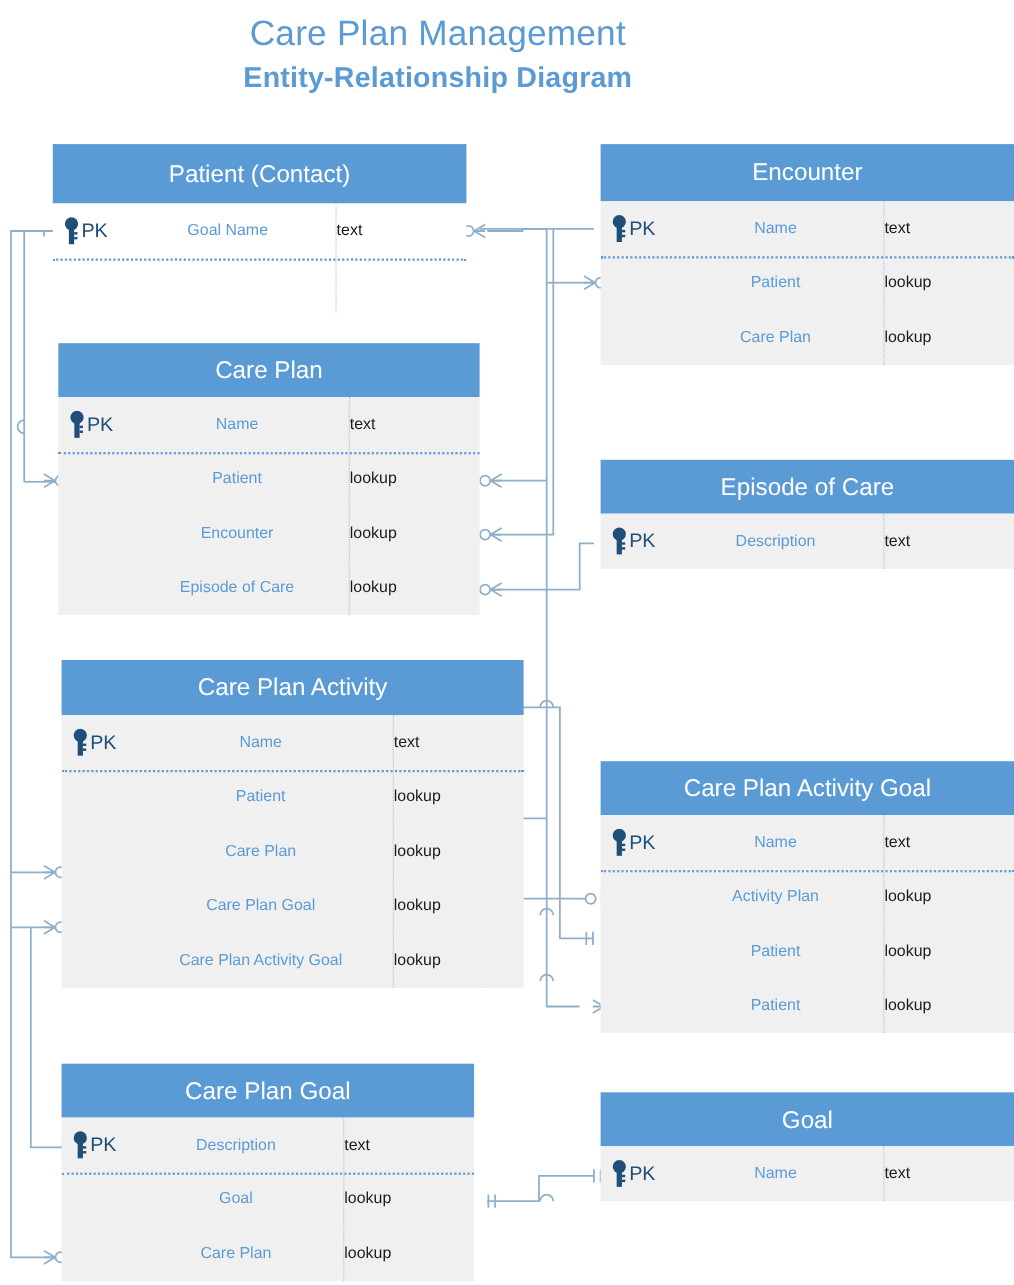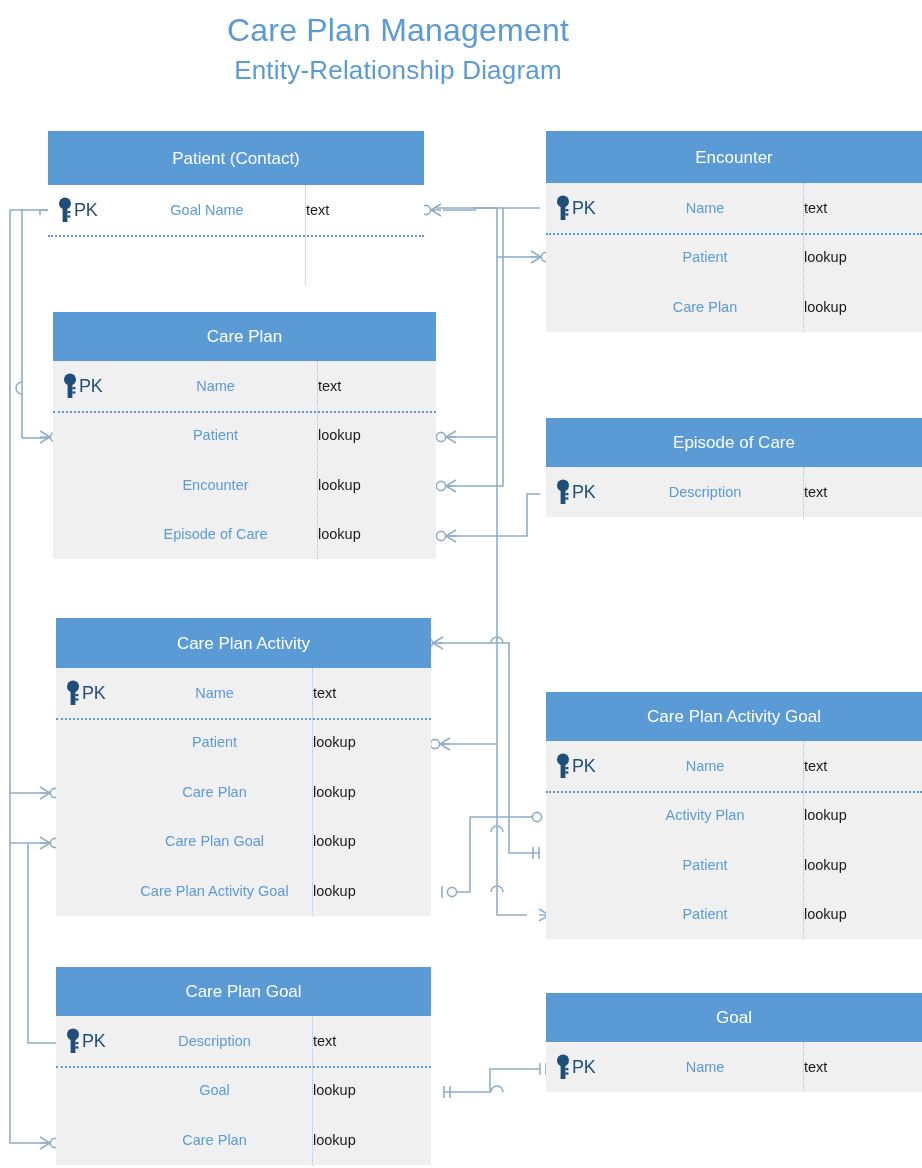--- a/index.html
+++ b/index.html
@@ -22,42 +22,42 @@
   #title-main {
     font-size: 32px;
     color: #5B9BD5;
     font-weight: 400;
     line-height: 44px;
     letter-spacing: 0.2px;
   }
   #title-sub {
     font-size: 26px;
     color: #5B9BD5;
-    font-weight: 400;
+    font-weight: 700;
     line-height: 36px;
     letter-spacing: 0.2px;
   }
 
   
   #connector-layer {
     position: absolute;
     top: 0; left: 0;
     width: 922px; height: 1168px;
     z-index: 1;
   }
 
   
   .entity {
     position: absolute;
     z-index: 3;
   }
   .entity-header {
     background: #5B9BD5;
     color: #ffffff;
-    font-size: 17px;
+    font-size: 22px;
     font-weight: 400;
     text-align: center;
     line-height: 1;
     display: flex;
     align-items: center;
     justify-content: center;
   }
   .entity-body {
     position: relative;
   }
@@ -360,21 +360,21 @@
                 <rect x="9.4" y="18.4" width="3" height="2.2" fill="#1F4E79"></rect>
               </svg></span>
             <span class="pk-label">PK</span>
           </div>
           <div class="attr-name">Description</div>
           <div class="attr-type">text</div>
         </div>
         <div class="col-sep" style="right: 118px;"></div>
       </div>
     </div>
-    <div class="entity" style="left: 56px; top: 618px; width: 375px;">
+    <div class="entity" style="left: 56px; top: 600px; width: 420px;">
       <div class="entity-header" style="height: 50px;">
         <span>Care Plan Activity</span>
       </div>
       <div class="entity-body gray" style="height: 247.5px;">
         <div class="attr-row">
           <div class="attr-key">
             <span class="key-icon"><svg viewBox="0 0 14 26" width="14" height="26" aria-hidden="true">
                 <circle cx="7" cy="6.5" r="6" fill="#1F4E79"></circle>
                 <rect x="4.6" y="10" width="4.8" height="15" fill="#1F4E79"></rect>
                 <rect x="9.4" y="14" width="3" height="2.2" fill="#1F4E79"></rect>

